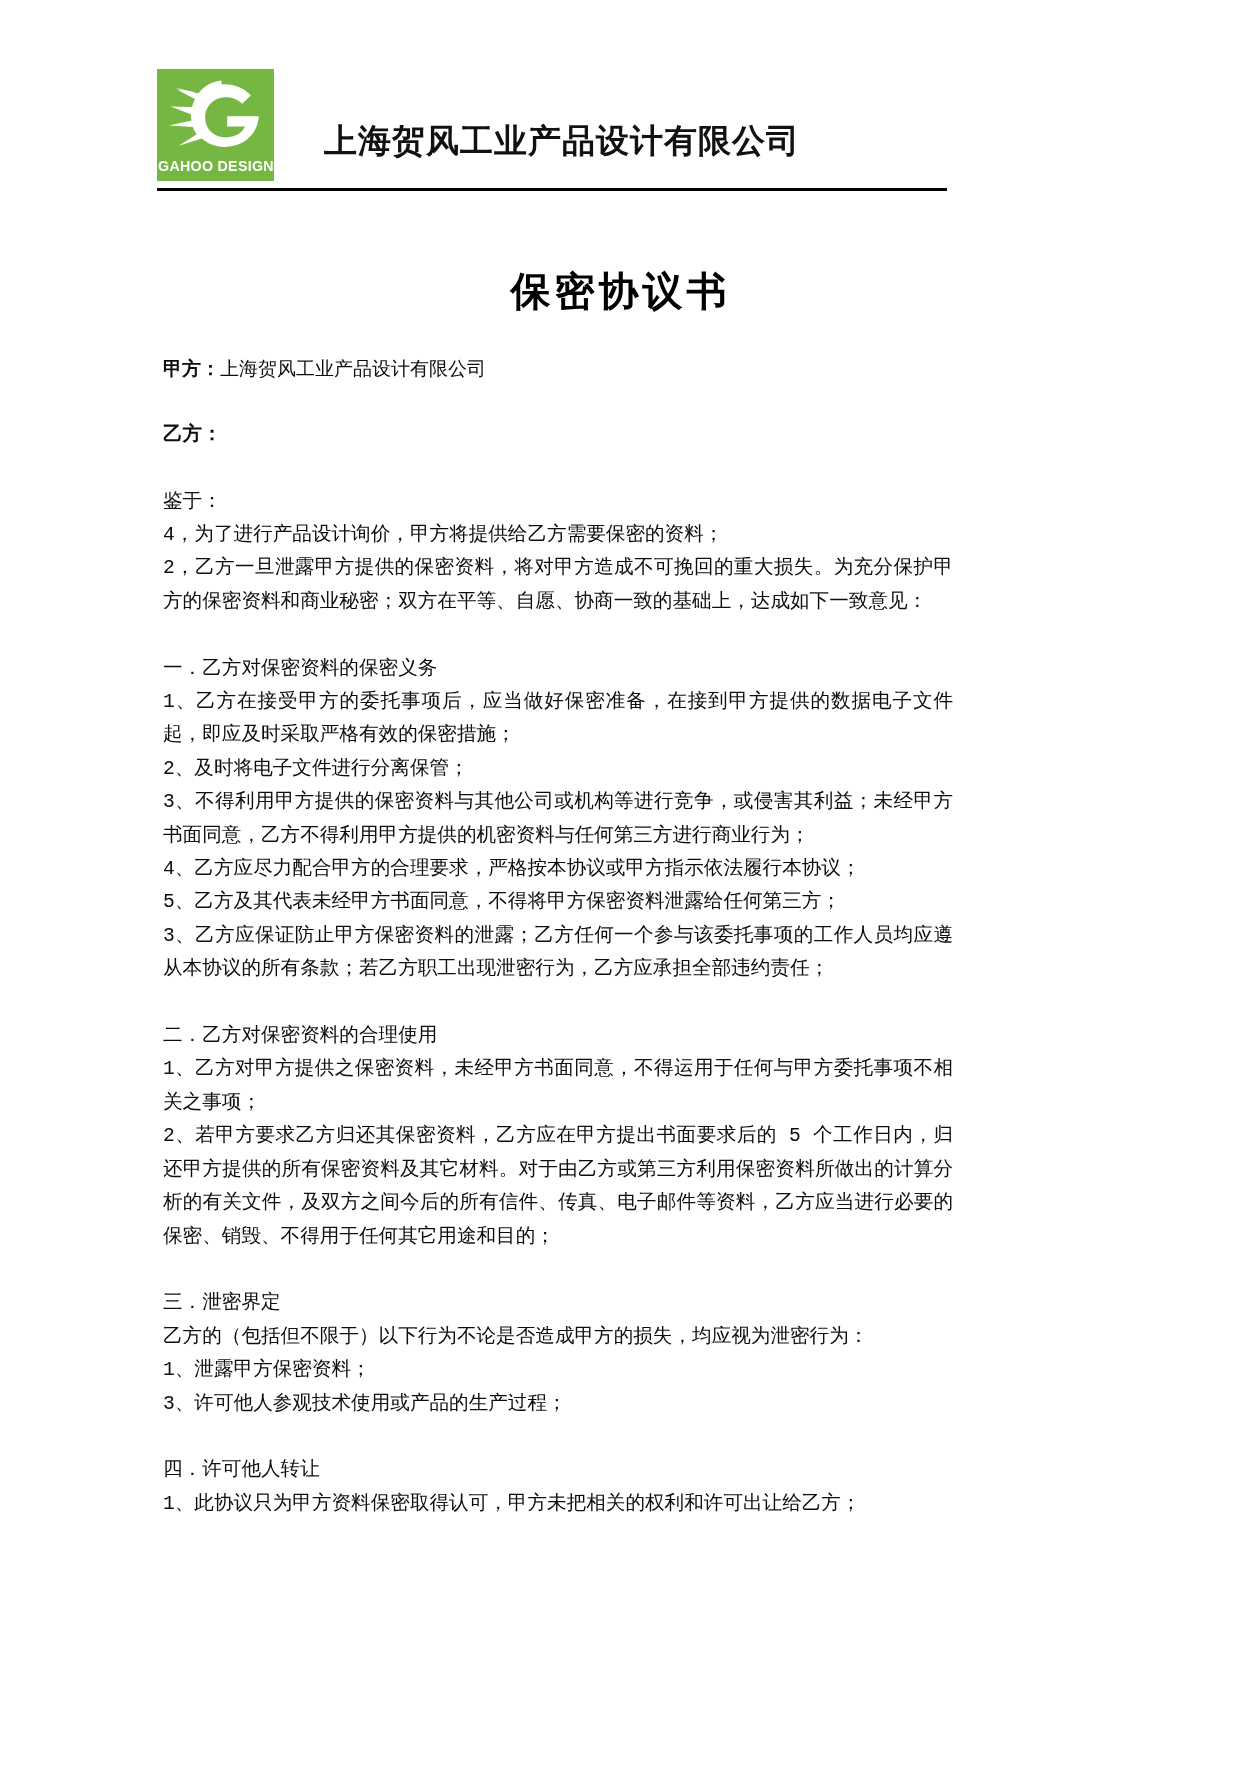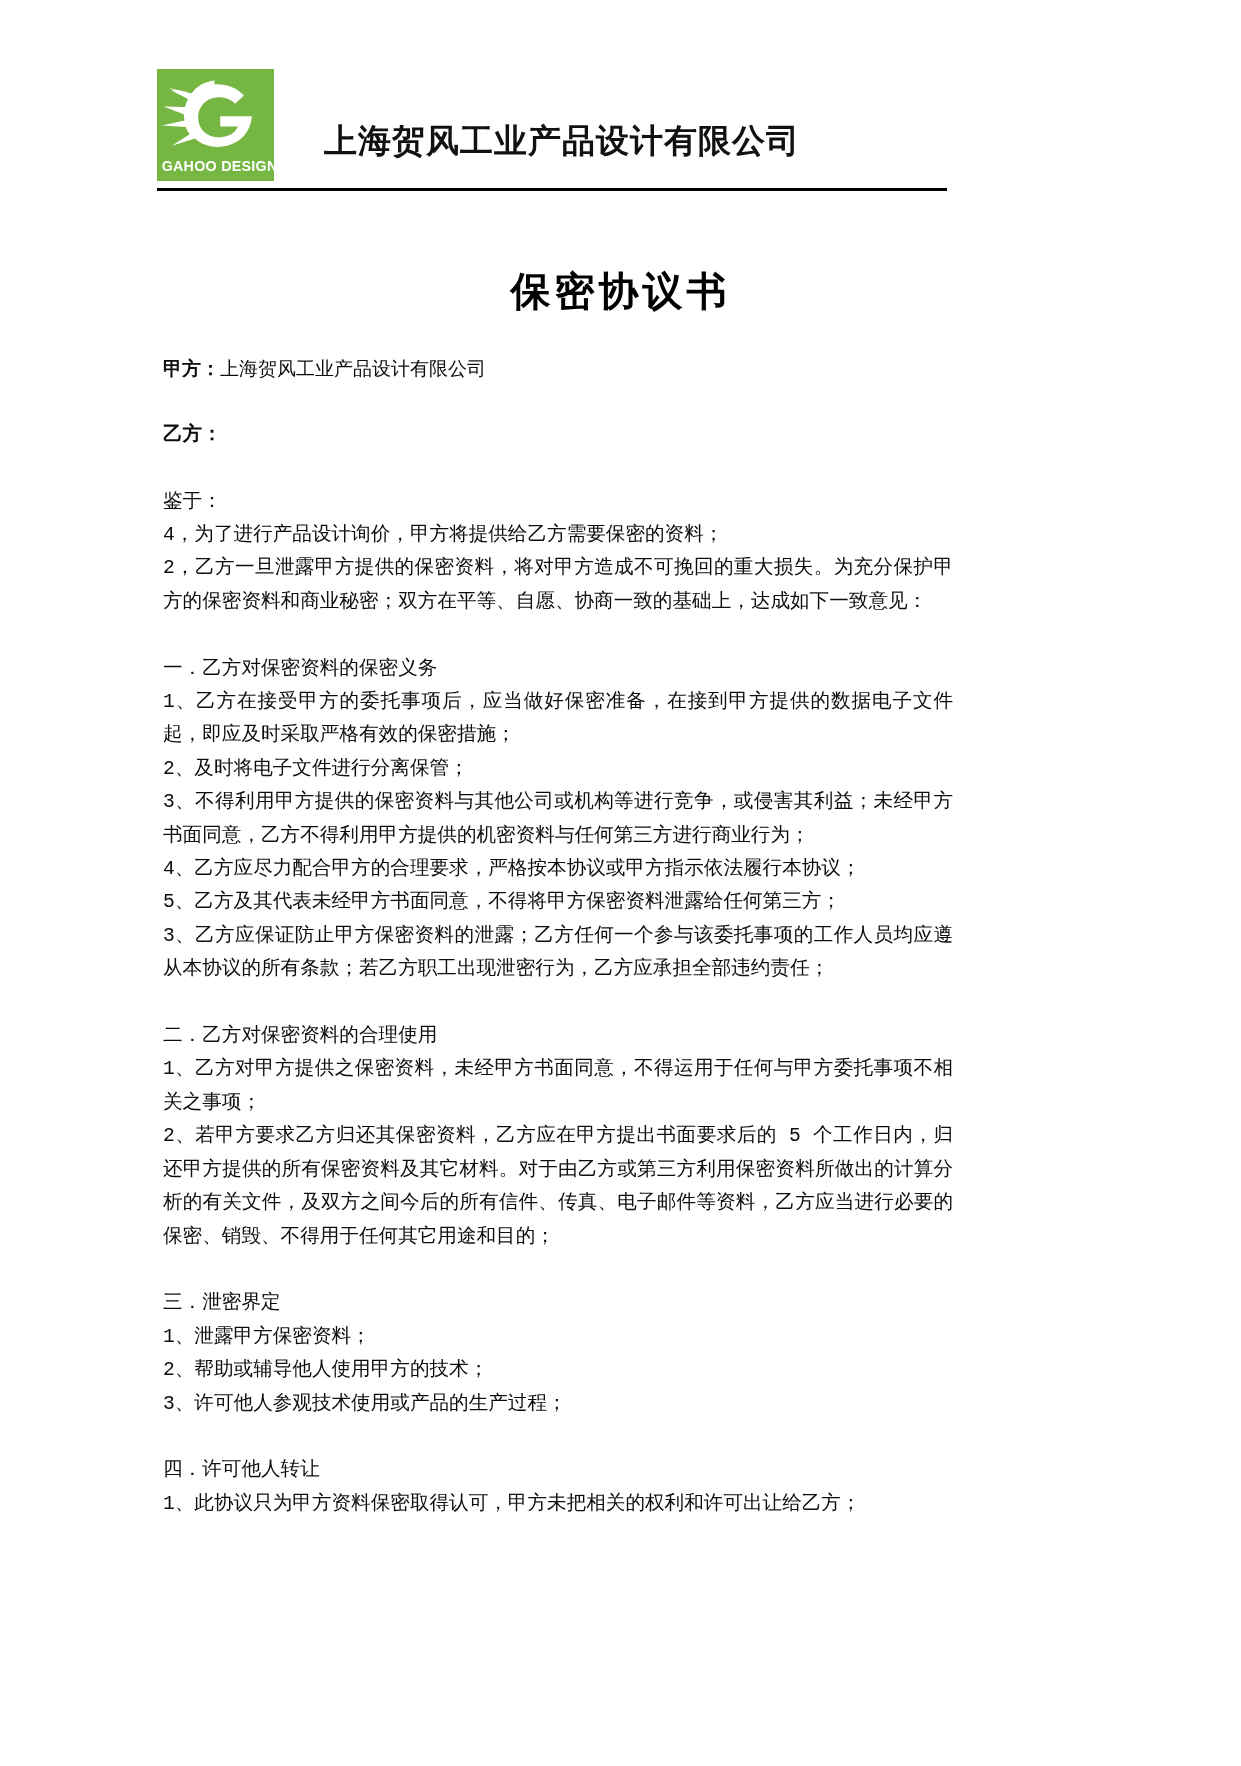--- a/index.html
+++ b/index.html
@@ -34,20 +34,21 @@
   }
   .logo-block {
     position: absolute;
     left: 0;
     top: 0;
     width: 117px;
     height: 112px;
     background: #76b743;
     display: flex;
     flex-direction: column;
+    align-items: center;
     justify-content: flex-start;
     overflow: hidden;
   }
   .logo-mark {
     width: 104px;
     height: 84px;
     margin-top: 4px;
     display: block;
   }
   .logo-wordmark {
@@ -175,22 +176,22 @@
 
     <div class="spacer"></div>
 
     <p class="line sec-head">二．乙方对保密资料的合理使用</p>
     <p class="line">1、乙方对甲方提供之保密资料，未经甲方书面同意，不得运用于任何与甲方委托事项不相关之事项；</p>
     <p class="line">2、若甲方要求乙方归还其保密资料，乙方应在甲方提出书面要求后的 5 个工作日内，归还甲方提供的所有保密资料及其它材料。对于由乙方或第三方利用保密资料所做出的计算分析的有关文件，及双方之间今后的所有信件、传真、电子邮件等资料，乙方应当进行必要的保密、销毁、不得用于任何其它用途和目的；</p>
 
     <div class="spacer"></div>
 
     <p class="line sec-head">三．泄密界定</p>
+    <p class="line">乙方的（包括但不限于）以下行为不论是否造成甲方的损失，均应视为泄密行为：</p>
     <p class="line">1、泄露甲方保密资料；</p>
-    <p class="line">2、帮助或辅导他人使用甲方的技术；</p>
     <p class="line">3、许可他人参观技术使用或产品的生产过程；</p>
 
     <div class="spacer"></div>
 
     <p class="line sec-head">四．许可他人转让</p>
     <p class="line">1、此协议只为甲方资料保密取得认可，甲方未把相关的权利和许可出让给乙方；</p>
 
   </div>
 </div>
 

